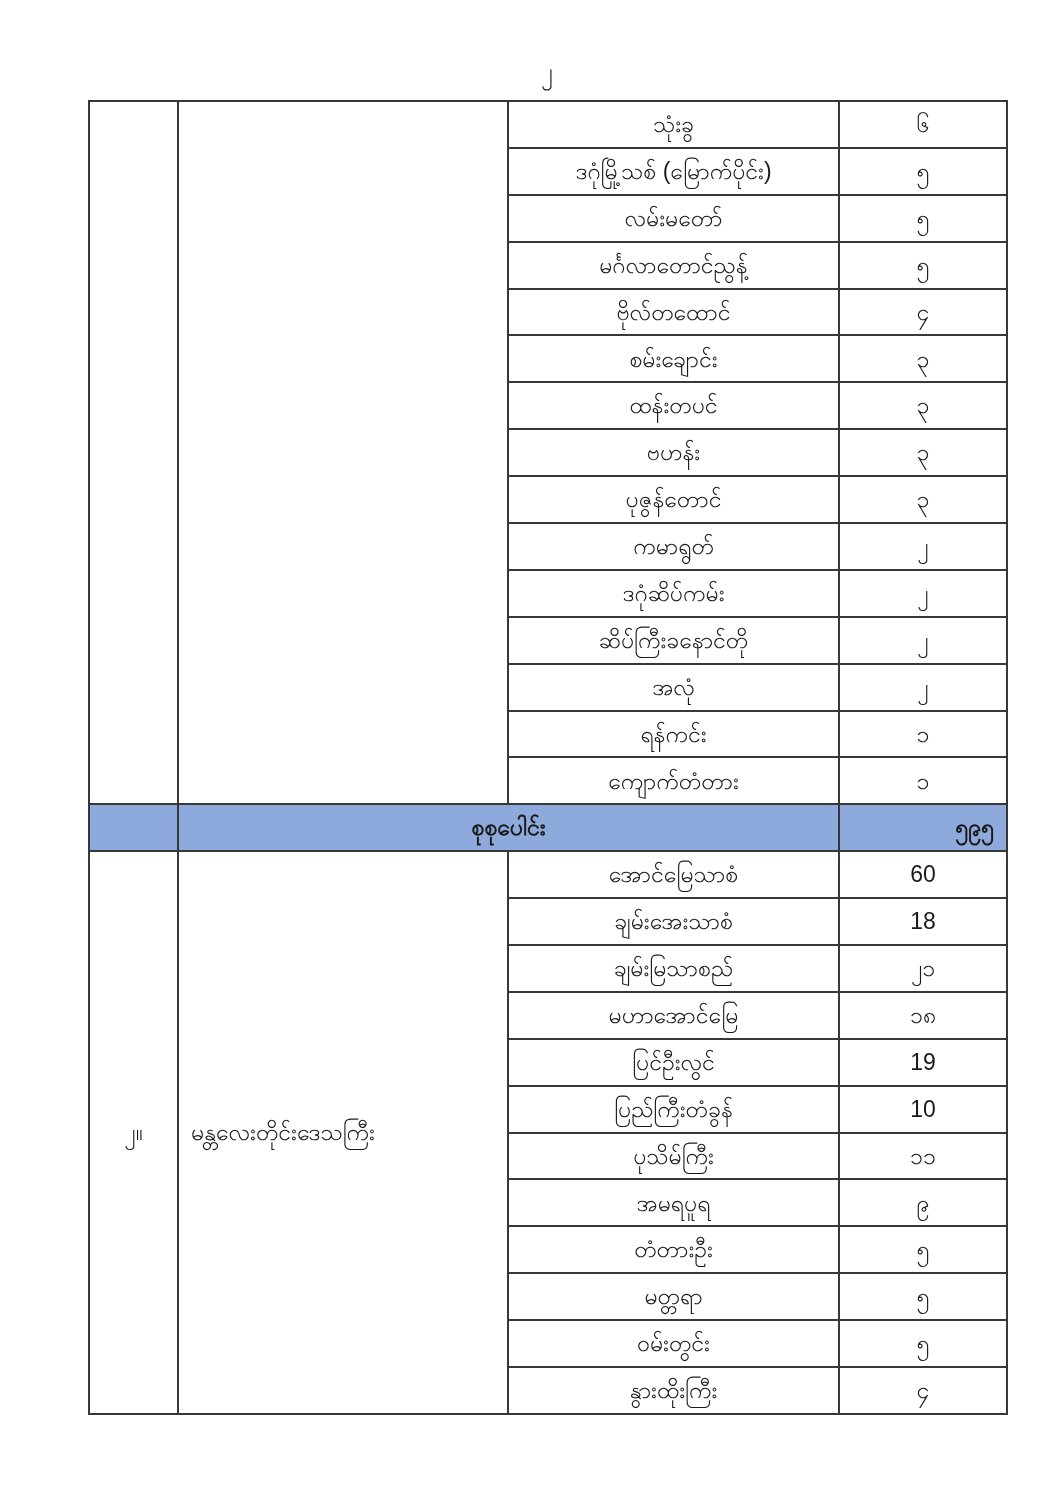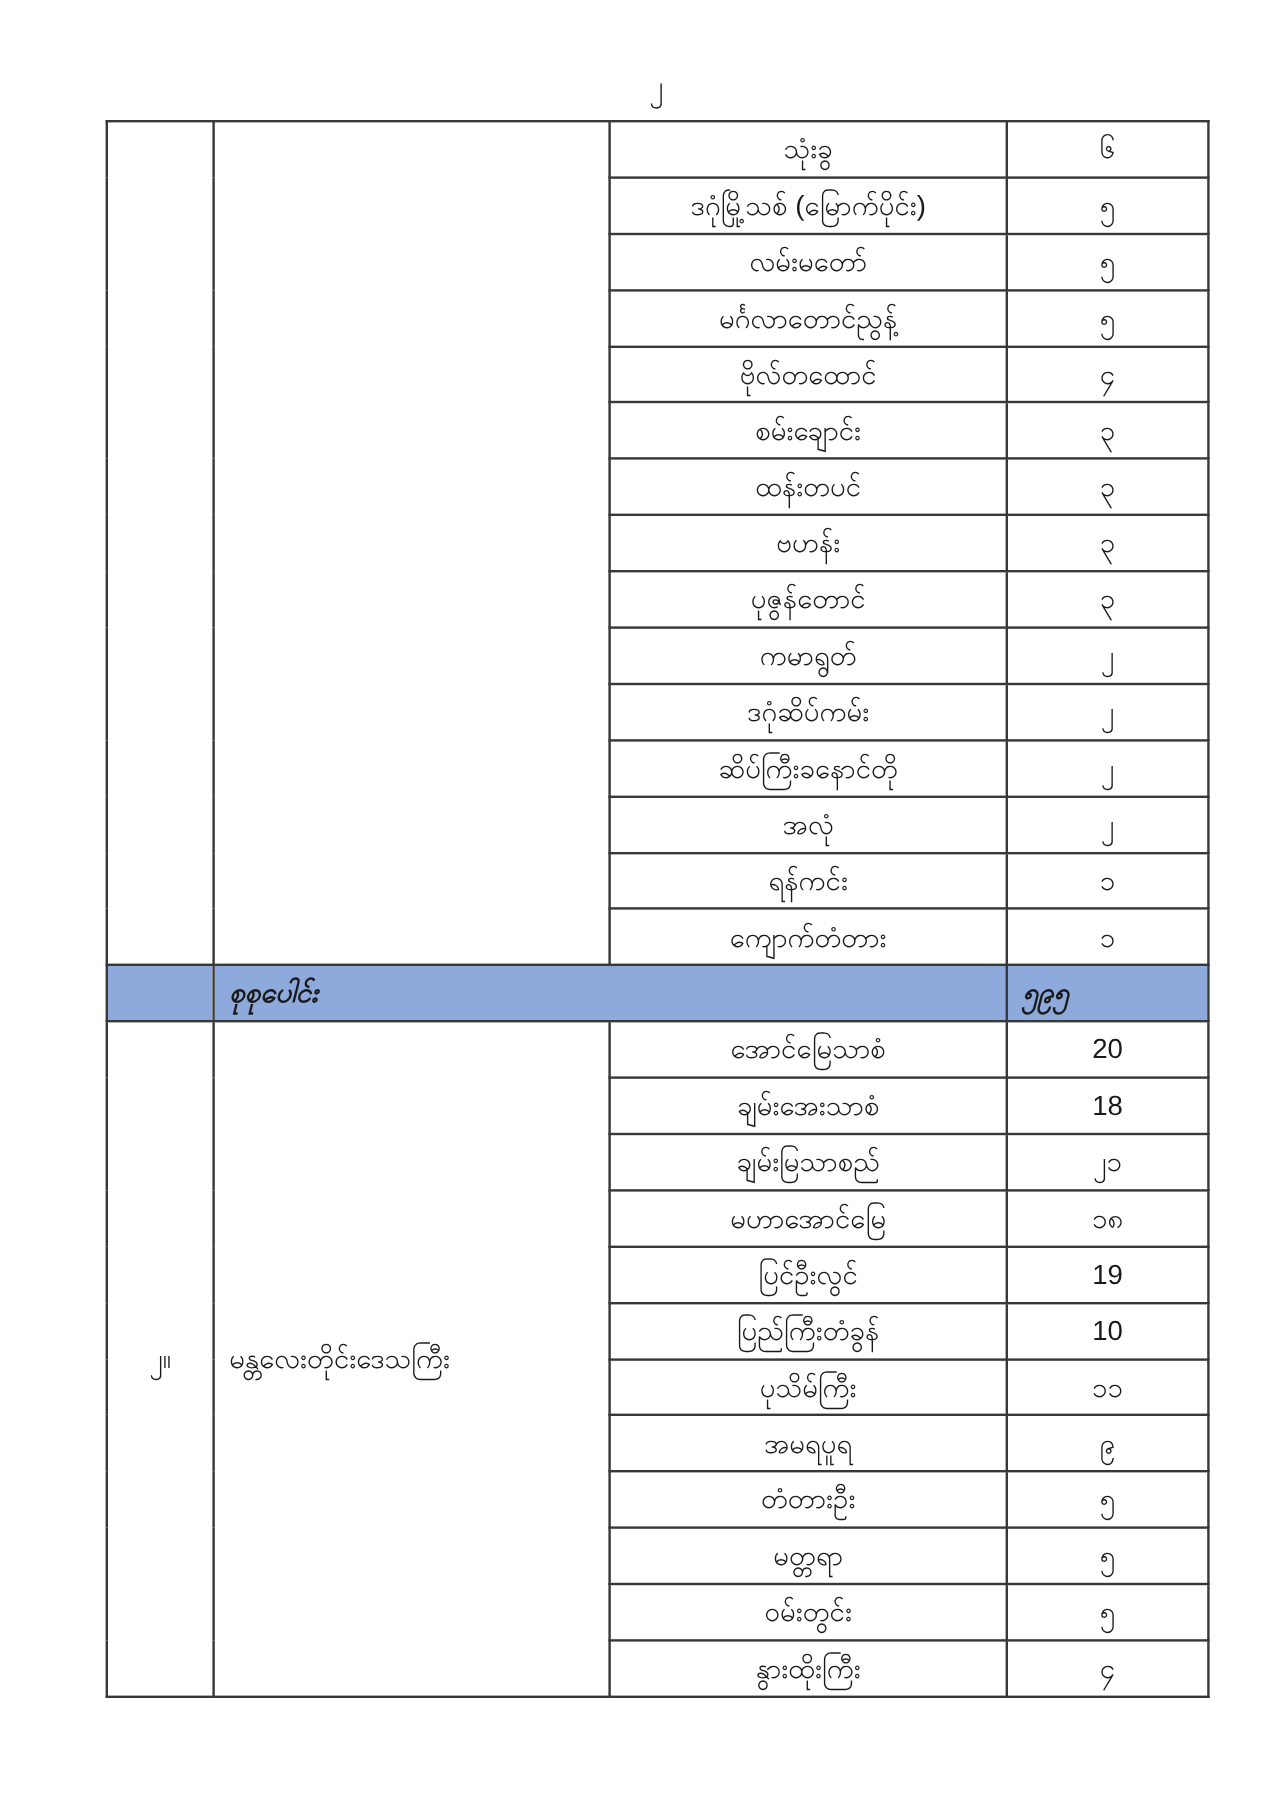--- a/index.html
+++ b/index.html
@@ -59,28 +59,26 @@
     text-align: center;
   }
   td.cell-count {
     text-align: center;
   }
   tr.total-row td {
     background: var(--total-bg, #8EAADC);
     font-weight: bold;
   }
   td.cell-total-label {
-    text-align: left;
+    text-align: center;
     padding-right: 14px;
-    font-style: italic;
   }
   td.cell-total-value {
-    text-align: left;
+    text-align: right;
     font-size: 27px;
-    font-style: italic;
   }
 </style>
 </head>
 <body>
 
 <div class="page">
 
   <div class="page-number">၂</div>
 
   <table class="doc-table">
@@ -155,21 +153,21 @@
         </tr>
         <tr class="total-row">
           <td class="cell-no"></td>
           <td class="cell-total-label" colspan="2">စုစုပေါင်း</td>
           <td class="cell-total-value">၅၉၅</td>
         </tr>
         <tr>
           <td class="cell-no" rowspan="12">၂။</td>
           <td class="cell-region" rowspan="12">မန္တလေးတိုင်းဒေသကြီး</td>
           <td class="cell-town">အောင်မြေသာစံ</td>
-          <td class="cell-count">20</td>
+          <td class="cell-count">60</td>
         </tr>
         <tr>
           <td class="cell-town">ချမ်းအေးသာစံ</td>
           <td class="cell-count">18</td>
         </tr>
         <tr>
           <td class="cell-town">ချမ်းမြသာစည်</td>
           <td class="cell-count">၂၁</td>
         </tr>
         <tr>

